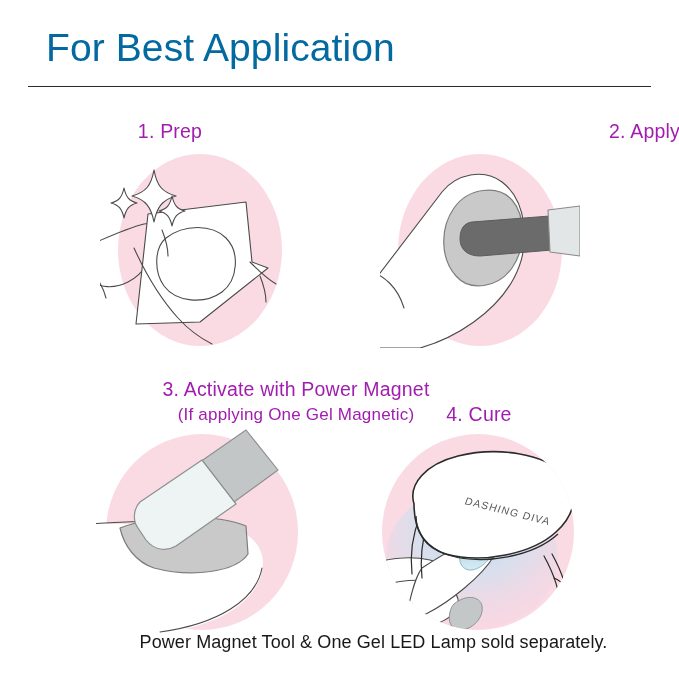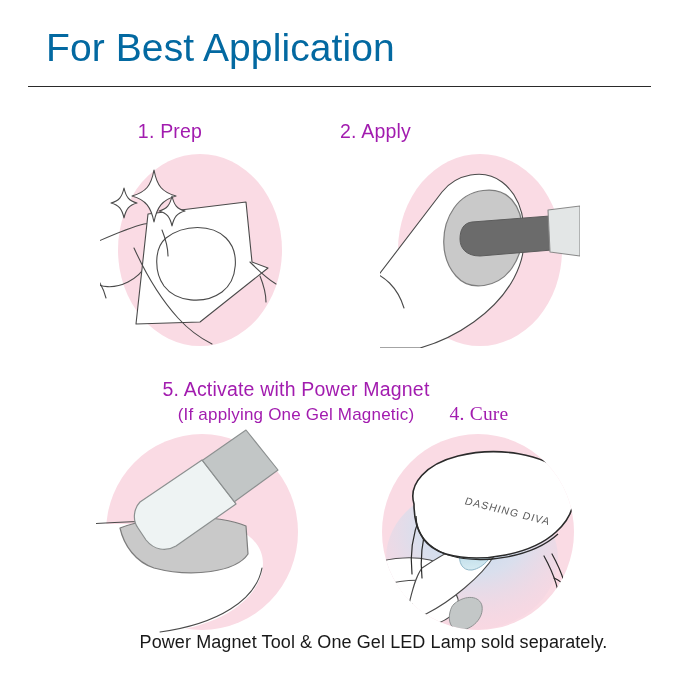--- a/index.html
+++ b/index.html
@@ -54,24 +54,24 @@
     font-weight: 400;
     color: #a21caf;
     white-space: nowrap;
     letter-spacing: 0.2px;
   }
   .step-label.sub {
     font-size: 17px;
   }
 
   .lbl-prep   { left: 0; top: 120px; width: 340px; text-align: center; }
-  .lbl-apply  { left: 340px; top: 120px; width: 340px; text-align: left; }
+  .lbl-apply  { left: 340px; top: 120px; width: 340px; text-align: right; }
   .lbl-magnet { left: 16px; top: 378px; width: 560px; text-align: center; }
   .lbl-magnet-sub { left: 16px; top: 405px; width: 560px; text-align: center; }
-  .lbl-cure   { left: 374px; top: 403px; width: 210px; text-align: center; font-family: Liberation Serif, serif; }
+  .lbl-cure   { left: 374px; top: 403px; width: 210px; text-align: center; }
 
   .footer-note {
     position: absolute;
     left: 0;
     top: 632px;
     width: 679px;
     text-align: center;
     font-size: 18px;
     color: #181818;
     white-space: nowrap;
@@ -95,21 +95,21 @@
 
 <div class="page">
 
   <div class="page-title">For Best Application</div>
   <div class="title-rule"></div>
 
   <div class="step-label lbl-prep">1. Prep</div>
 
   <div class="step-label lbl-apply">2. Apply</div>
 
-  <div class="step-label lbl-magnet">5. Activate with Power Magnet</div>
+  <div class="step-label lbl-magnet">3. Activate with Power Magnet</div>
   <div class="step-label sub lbl-magnet-sub">(If applying One Gel Magnetic)</div>
 
   <div class="step-label lbl-cure">4. Cure</div>
 
   <div class="panel p1">
     <svg width="200" height="196" viewBox="0 0 200 196">
       <ellipse cx="100" cy="98" rx="82" ry="96" fill="#fadbe4"></ellipse>
       <g fill="none" stroke="#4a4a4a" stroke-width="1.1" stroke-linejoin="round" stroke-linecap="round">
 
         <path d="M-8 92 C 10 84, 28 76, 44 72 C 52 70, 58 74, 57 82 C 55 104, 44 122, 28 130 C 14 137, 0 136, -10 128"></path>

